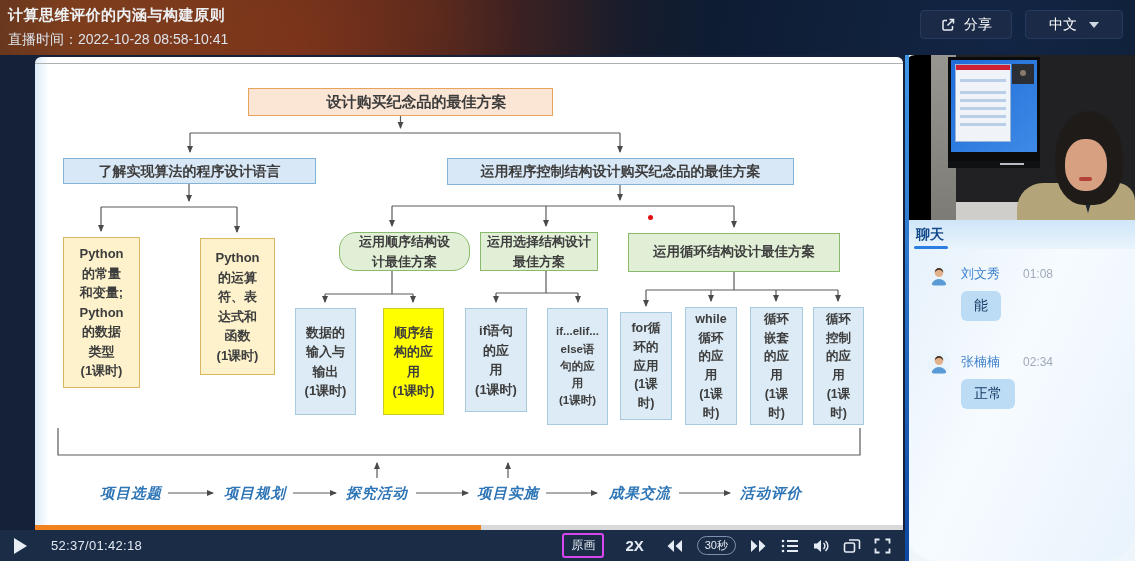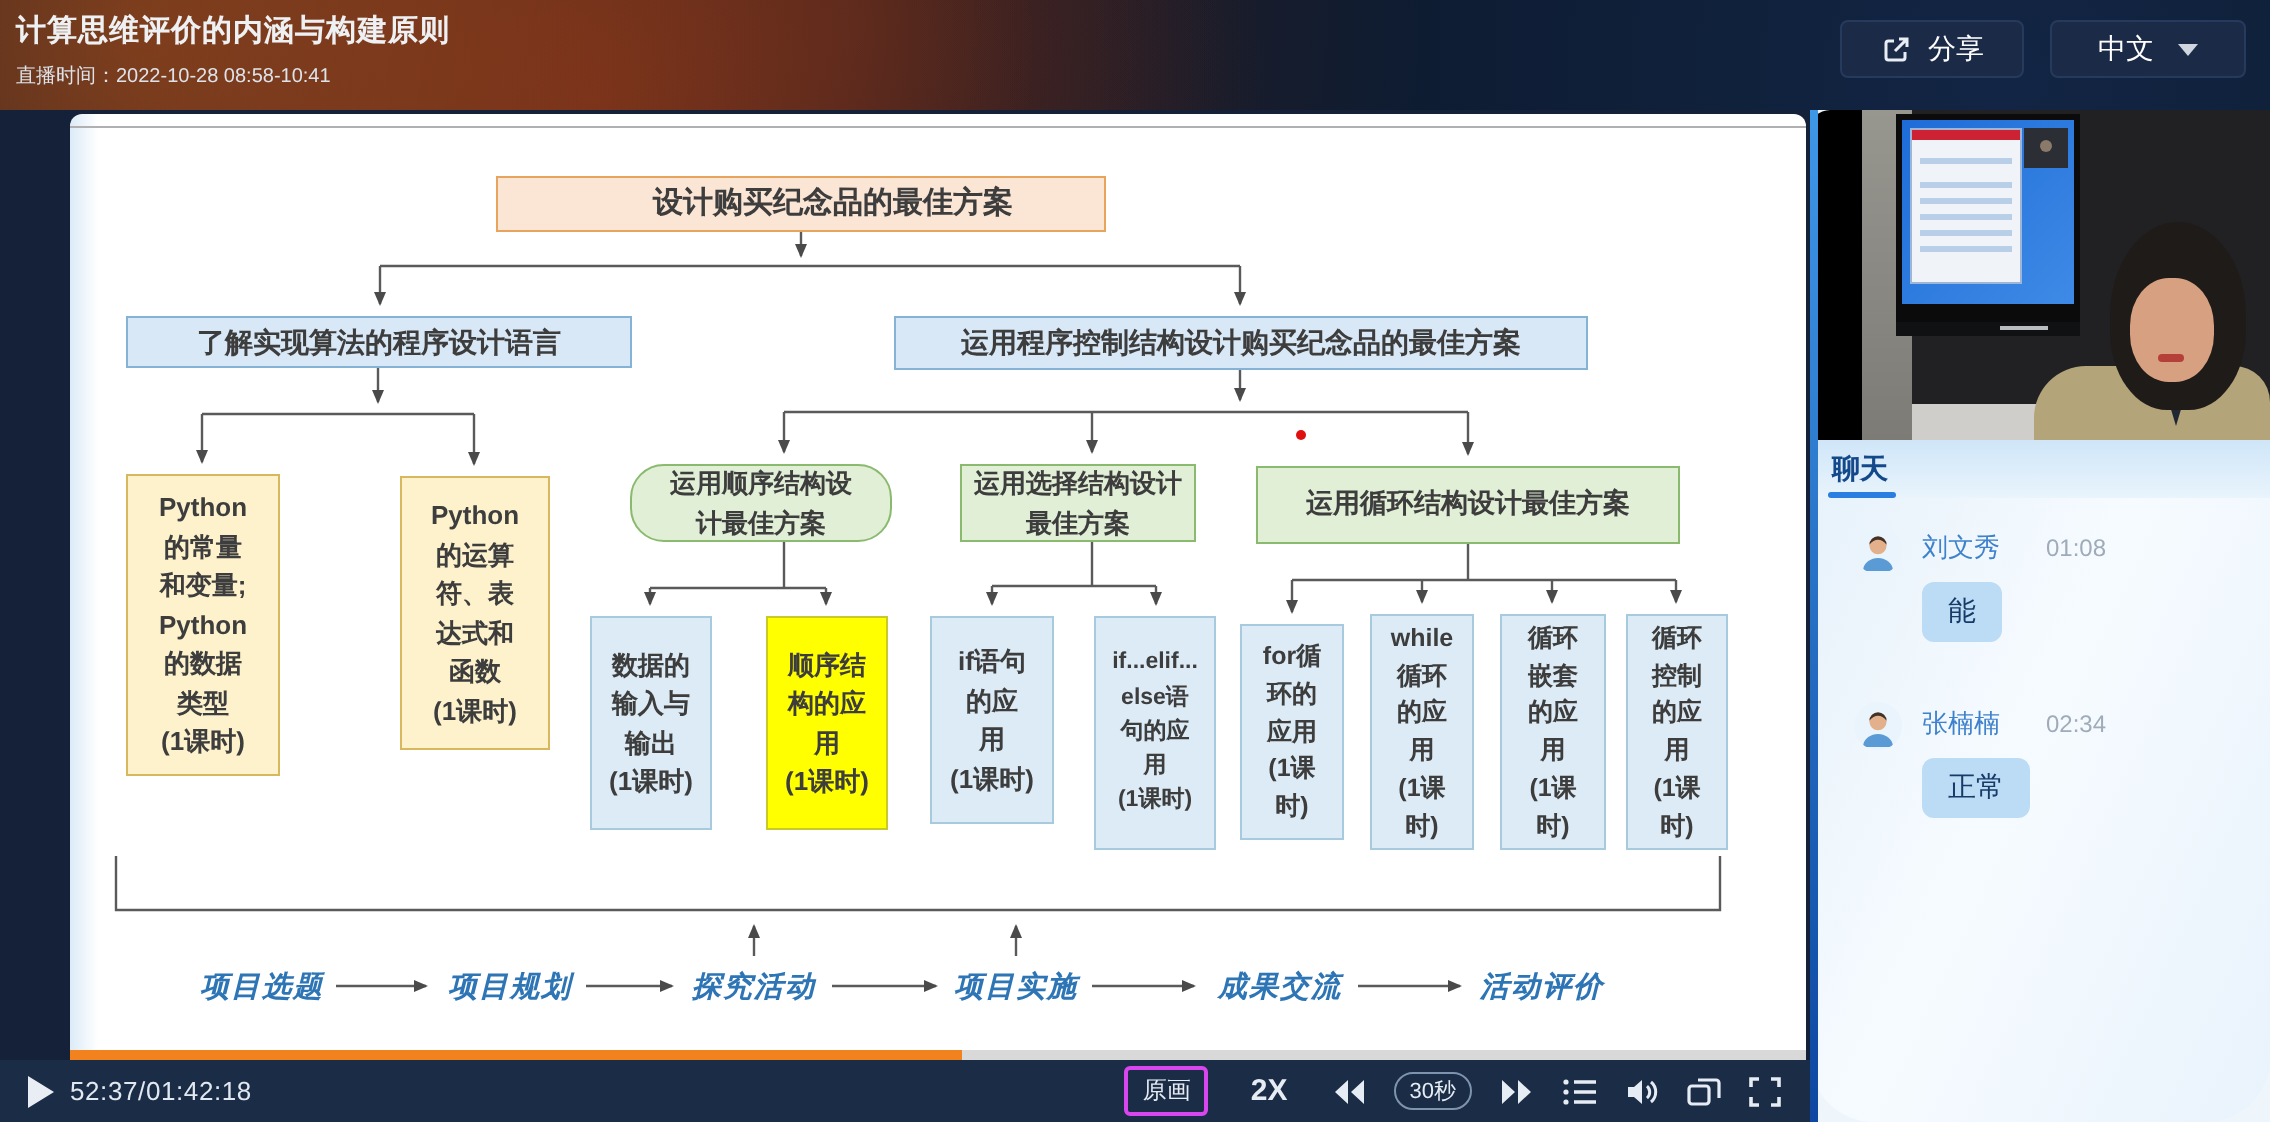--- a/index.html
+++ b/index.html
@@ -10,21 +10,21 @@
   
   .topbar { position:absolute; left:0; top:0; width:1135px; height:55px;
     background:
       radial-gradient(circle at 70px 14px, rgba(197,92,28,.50), transparent 42%),
       radial-gradient(circle at 300px 48px, rgba(160,45,20,.45), transparent 40%),
       radial-gradient(circle at 185px 30px, rgba(120,60,25,.35), transparent 45%),
       radial-gradient(circle at 430px 10px, rgba(150,60,30,.25), transparent 40%),
       radial-gradient(circle at 1000px 40px, rgba(28,58,110,.45), transparent 55%),
       #0a1422; }
   .tb-title { position:absolute; left:8px; top:6px; font-size:15px; font-weight:700; color:#eef1f4; letter-spacing:.5px; }
-  .tb-sub { position:absolute; left:8px; top:31px; font-size:10px; color:#dde3ea; }
+  .tb-sub { position:absolute; left:8px; top:31px; font-size:14px; color:#dde3ea; }
   .tb-btn { position:absolute; top:10px; height:29px; background:#1b2b47; border:1px solid #263a5c; border-radius:4px;
     color:#fff; font-size:14px; display:flex; align-items:center; justify-content:center; gap:8px; cursor:pointer; }
   .btn-share { left:920px; width:92px; }
   .btn-lang { left:1025px; width:98px; }
   .caret { width:0; height:0; border-left:5px solid transparent; border-right:5px solid transparent; border-top:6px solid #cfd6df; margin-left:4px; }
 
   
   .player { position:absolute; left:0; top:55px; width:905px; height:506px; background:#142138; }
   .slide { position:absolute; left:35px; top:2px; width:868px; height:468px;
     background:linear-gradient(90deg,#dcebf7 0px,#ffffff 14px); border-radius:6px 6px 0 0; overflow:hidden; }
@@ -37,42 +37,42 @@
   .s-blue  { background:#d9e8f6; border-color:#85b3d6; }
   .s-cream { background:#fdf2cc; border-color:#d8b85f; }
   .s-green { background:#e1efd7; border-color:#8aba6e; }
   .s-lblue { background:#dcebf5; border-color:#a8cade; }
   .s-yellow{ background:#ffff00; border-color:#c9c92a; }
   #box-root{left:213px;top:31px;width:305px;height:28px;font-size:15px;}
   #box-lang{left:28px;top:101px;width:253px;height:26px;font-size:14px;}
   #box-ctrl{left:412px;top:101px;width:347px;height:27px;font-size:14px;}
   #box-py1{left:28px;top:180px;width:77px;height:151px;font-size:13px;}
   #box-py2{left:165px;top:181px;width:75px;height:137px;font-size:13px;}
-  #box-seq{left:280px;top:175px;width:131px;height:39px;font-size:13px;border-radius:17px;}
+  #box-seq{left:304px;top:175px;width:131px;height:39px;font-size:13px;border-radius:17px;}
   #box-sel{left:445px;top:175px;width:118px;height:39px;font-size:13px;}
   #box-loop{left:593px;top:176px;width:212px;height:39px;font-size:13.5px;}
   #box-io{left:260px;top:251px;width:61px;height:107px;font-size:13px;}
   #box-seqapp{left:348px;top:251px;width:61px;height:107px;font-size:13px;}
   #box-if{left:430px;top:251px;width:62px;height:104px;font-size:13px;}
   #box-ifelif{left:512px;top:251px;width:61px;height:117px;font-size:11.5px;}
   #box-for{left:585px;top:255px;width:52px;height:108px;font-size:12.5px;}
   #box-while{left:650px;top:250px;width:52px;height:118px;font-size:12.5px;}
   #box-nest{left:715px;top:250px;width:53px;height:118px;font-size:12.5px;}
   #box-lctrl{left:778px;top:250px;width:51px;height:118px;font-size:12.5px;}
 
   .flow-step { position:absolute; top:427px; transform:translateX(-50%); font-size:14.5px; font-weight:700;
     font-style:italic; color:#2e75b6; letter-spacing:1px; white-space:nowrap; }
   .fs-0{left:96px}.fs-1{left:220px}.fs-2{left:342px}.fs-3{left:473px}.fs-4{left:605px}.fs-5{left:736px}
   .laser-dot { position:absolute; left:613px; top:158px; width:5px; height:5px; border-radius:50%; background:#e01010; }
 
   .progress-track { position:absolute; left:35px; top:470px; width:868px; height:5px; background:#d9d9d9; cursor:pointer; }
   .progress-fill { height:100%; background:#f2821e; }
 
   .controls { position:absolute; left:0; top:475px; width:905px; height:31px; background:#1b2c47; }
-  .controls-left { position:absolute; left:14px; top:0; height:31px; display:flex; align-items:center; gap:8px; }
+  .controls-left { position:absolute; left:14px; top:0; height:31px; display:flex; align-items:center; gap:24px; }
   .controls-right { position:absolute; right:14px; top:0; height:31px; display:flex; align-items:center; gap:13px; }
   .play-tri { width:0; height:0; border-top:8px solid transparent; border-bottom:8px solid transparent;
     border-left:13px solid #e9eef4; cursor:pointer; }
   .time-display { color:#e2e8f0; font-size:13px; letter-spacing:.3px; }
   .ctl-btn { color:#e6ecf3; font-size:12px; cursor:pointer; display:flex; align-items:center; justify-content:center; }
   .btn-quality { border:2px solid #d946ef; border-radius:3px; padding:2px 7px; }
   .btn-speed { font-size:15px; font-weight:700; padding:0 8px; }
   .btn-skip { border:1px solid #7e93ad; border-radius:10px; padding:1px 7px; font-size:11px; }
   .icon { display:block; }
 

